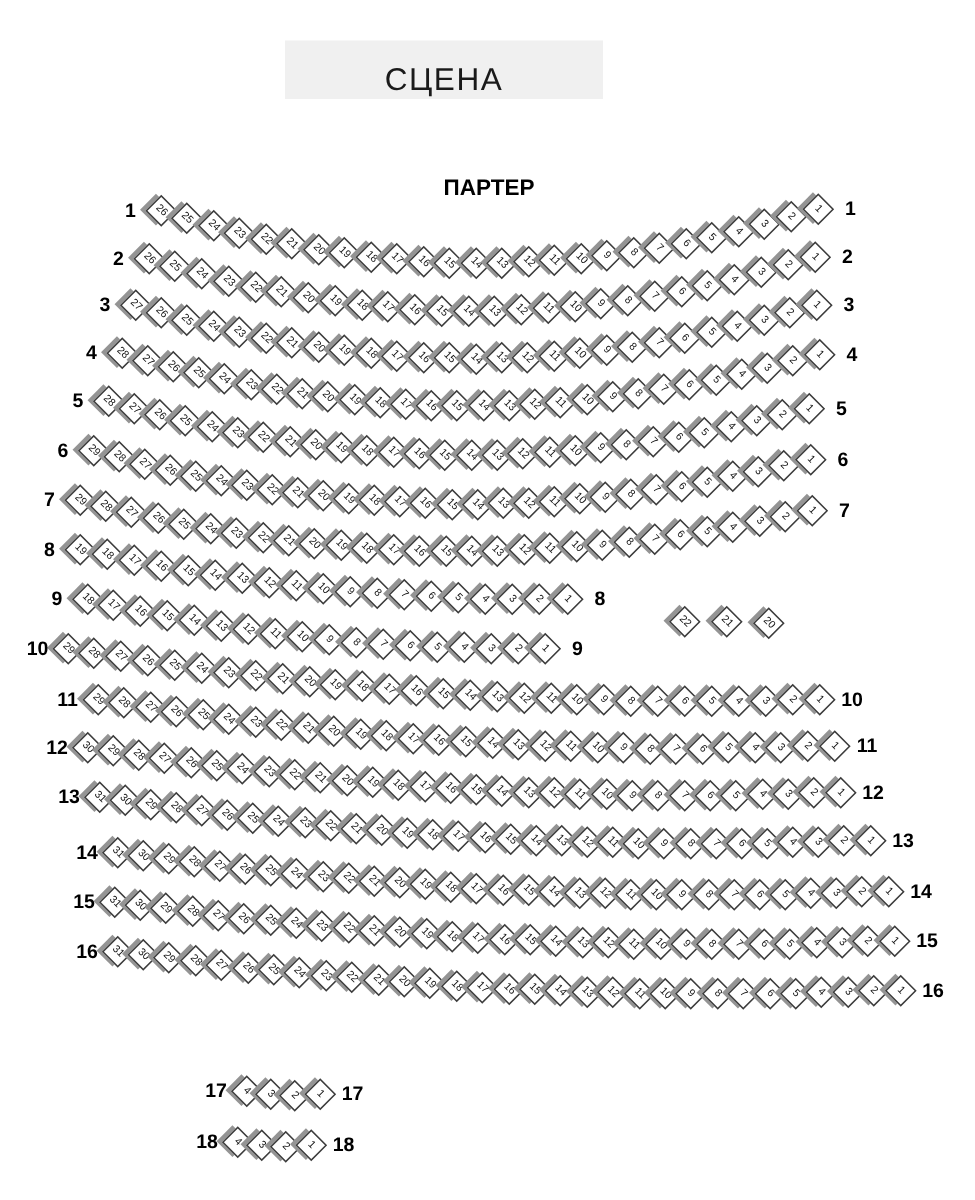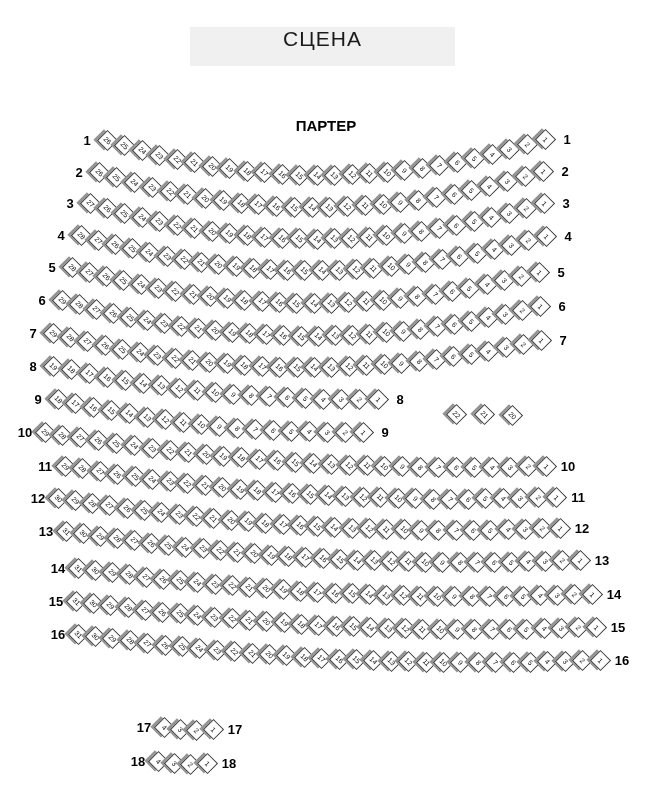--- a/index.html
+++ b/index.html
@@ -1,22 +1,22 @@
 <!DOCTYPE html>
 <html><head>
 <meta charset="utf-8">
 <style>
   html,body{margin:0;padding:0;}
   body{
     width:650px;height:800px;position:relative;background:#ffffff;
     font-family:"Liberation Sans",sans-serif;overflow:hidden;
   }
   .stage{
-    position:absolute;left:190px;top:27px;width:265px;height:39px;
-    background:#f0f0f0;display:flex;align-items:flex-start;justify-content:center;
+    position:absolute;left:190px;top:27px;width:212px;height:39px;
+    background:#f0f0f0;display:flex;align-items:flex-end;justify-content:center;
     font-size:21px;color:#1a1a1a;letter-spacing:1px;
   }
   .section-label{
     position:absolute;left:246px;top:117px;width:160px;text-align:center;
     font-weight:bold;font-size:15px;color:#000;
   }
   .hall{position:absolute;left:0;top:0;width:650px;height:800px;}
   .seat{
     position:absolute;width:13px;height:13px;box-sizing:content-box;
     background:#ffffff;border:1px solid #3c3c3c;

